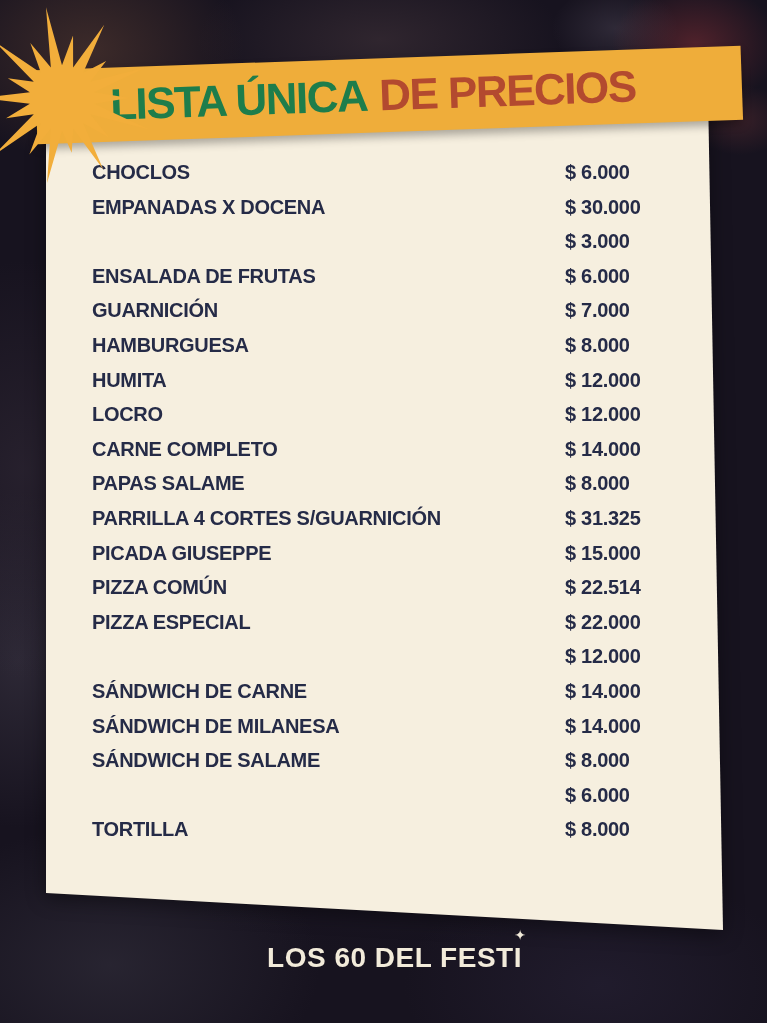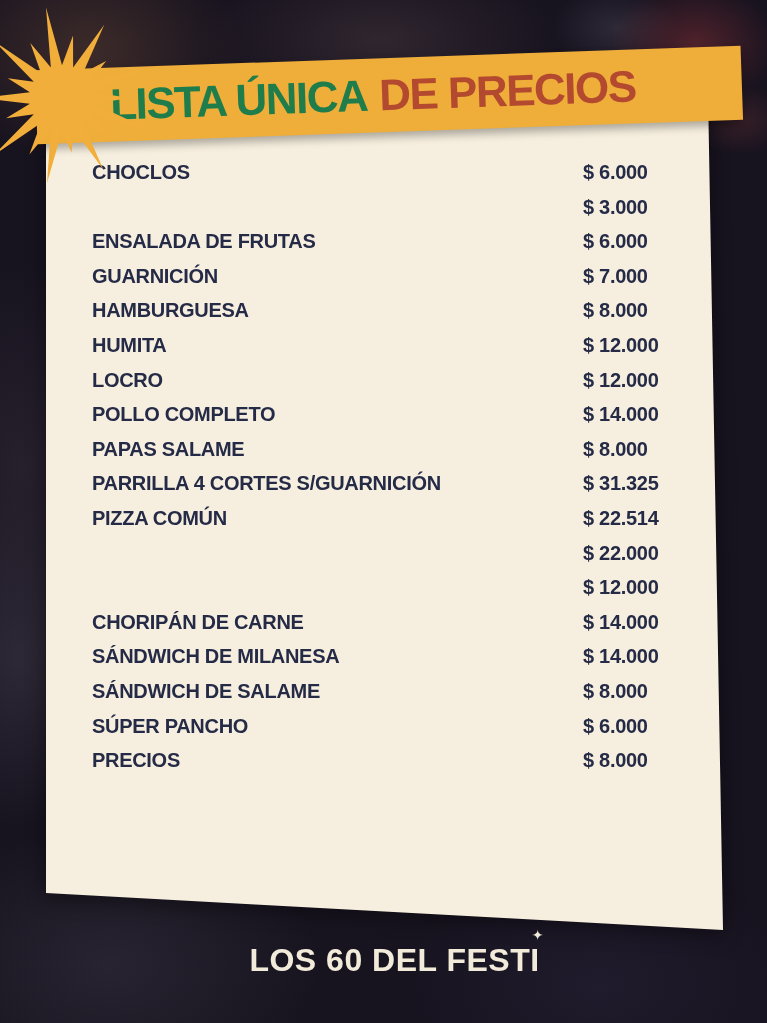--- a/index.html
+++ b/index.html
@@ -30,21 +30,21 @@
     clip-path:polygon(0px 45px, 662px 0px, 677px 837px, 0px 800px);
   }
   .rows {
     position:absolute; left:46px; top:62px; width:600px;
   }
   .row { position:relative; height:34.6px; line-height:34.6px; white-space:nowrap; }
   .item-name, .item-price {
     font-weight:bold; font-size:20px; letter-spacing:-0.3px;
     color:var(--ink, #252B47);
   }
-  .item-price { position:absolute; left:491px; top:0;text-align:right; }
+  .item-price { position:absolute; left:473px; top:0;text-align:right; }
 
   
   .banner {
     position:absolute; left:36px; top:58px; width:706px; height:74px;
     background:var(--banner, #EFAD3A);
     transform:rotate(-2deg);
     z-index:3;
     display:flex; align-items:center;
     padding-left:74px;
     box-shadow:0 5px 8px rgba(0,0,0,.30);
@@ -59,52 +59,54 @@
   .starburst svg { width:100%; height:100%; }
 
   
   .footer {
     position:absolute; left:0; top:942px; width:767px;
     text-align:center; padding-left:22px;
     z-index:2;
   }
   .footer-inner { position:relative; display:inline-block; }
   .footer-text {
-    font-weight:bold; font-size:32px; letter-spacing:0.5px;
+    font-weight:bold; font-size:28px; letter-spacing:0.5px;
     color:var(--cream-text, #F2EBDA);
   }
   .sparkle {
     position:absolute; right:-4px; top:-15px;
     font-size:14px; color:var(--cream-text, #F2EBDA);
   }
 </style>
 </head>
 <body>
 
 <div class="card-wrap">
   <div class="card">
     <div class="rows">
         <div class="row"><span class="item-name">CHOCLOS</span><span class="item-price">$ 6.000</span></div>
+        <div class="row"><span class="item-name">EMPANADAS X DOCENA</span><span class="item-price">$ 30.000</span></div>
         <div class="row"><span class="item-price">$ 3.000</span></div>
         <div class="row"><span class="item-name">ENSALADA DE FRUTAS</span><span class="item-price">$ 6.000</span></div>
         <div class="row"><span class="item-name">GUARNICIÓN</span><span class="item-price">$ 7.000</span></div>
         <div class="row"><span class="item-name">HAMBURGUESA</span><span class="item-price">$ 8.000</span></div>
         <div class="row"><span class="item-name">HUMITA</span><span class="item-price">$ 12.000</span></div>
         <div class="row"><span class="item-name">LOCRO</span><span class="item-price">$ 12.000</span></div>
-        <div class="row"><span class="item-name">POLLO COMPLETO</span><span class="item-price">$ 14.000</span></div>
+        <div class="row"><span class="item-name">CARNE COMPLETO</span><span class="item-price">$ 14.000</span></div>
         <div class="row"><span class="item-name">PAPAS SALAME</span><span class="item-price">$ 8.000</span></div>
         <div class="row"><span class="item-name">PARRILLA 4 CORTES S/GUARNICIÓN</span><span class="item-price">$ 31.325</span></div>
+        <div class="row"><span class="item-name">PICADA GIUSEPPE</span><span class="item-price">$ 15.000</span></div>
         <div class="row"><span class="item-name">PIZZA COMÚN</span><span class="item-price">$ 22.514</span></div>
-        <div class="row"><span class="item-price">$ 22.000</span></div>
+        <div class="row"><span class="item-name">PIZZA ESPECIAL</span><span class="item-price">$ 22.000</span></div>
         <div class="row"><span class="item-price">$ 12.000</span></div>
-        <div class="row"><span class="item-name">CHORIPÁN DE CARNE</span><span class="item-price">$ 14.000</span></div>
+        <div class="row"><span class="item-name">SÁNDWICH DE CARNE</span><span class="item-price">$ 14.000</span></div>
         <div class="row"><span class="item-name">SÁNDWICH DE MILANESA</span><span class="item-price">$ 14.000</span></div>
         <div class="row"><span class="item-name">SÁNDWICH DE SALAME</span><span class="item-price">$ 8.000</span></div>
-        <div class="row"><span class="item-name">SÚPER PANCHO</span><span class="item-price">$ 6.000</span></div>
-        <div class="row"><span class="item-name">PRECIOS</span><span class="item-price">$ 8.000</span></div>
+        <div class="row"><span class="item-price">$ 6.000</span></div>
+        <div class="row"><span class="item-name">TORTILLA</span><span class="item-price">$ 8.000</span></div>
       </div>
   </div>
 </div>
 
 <div class="banner">
   <span class="banner-text title-green">LISTA ÚNICA</span>
   <span class="banner-text title-red">DE PRECIOS</span>
 </div>
 
 <div class="starburst">

